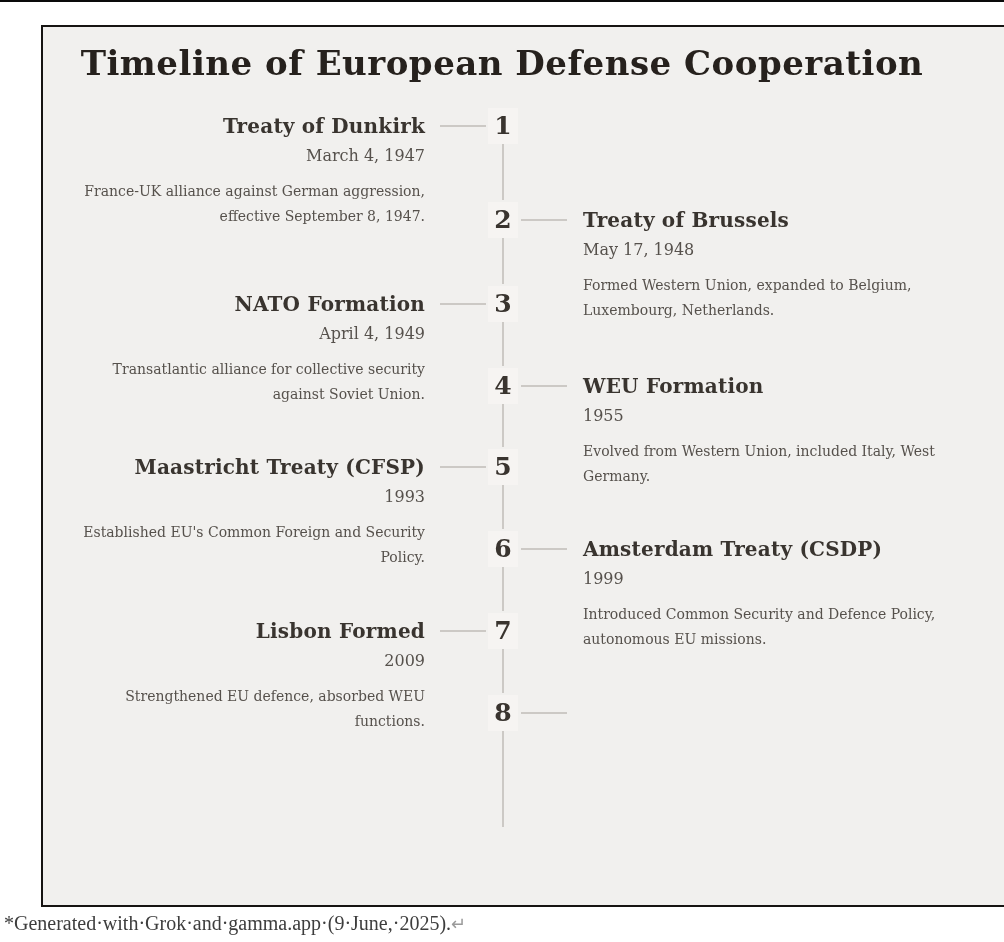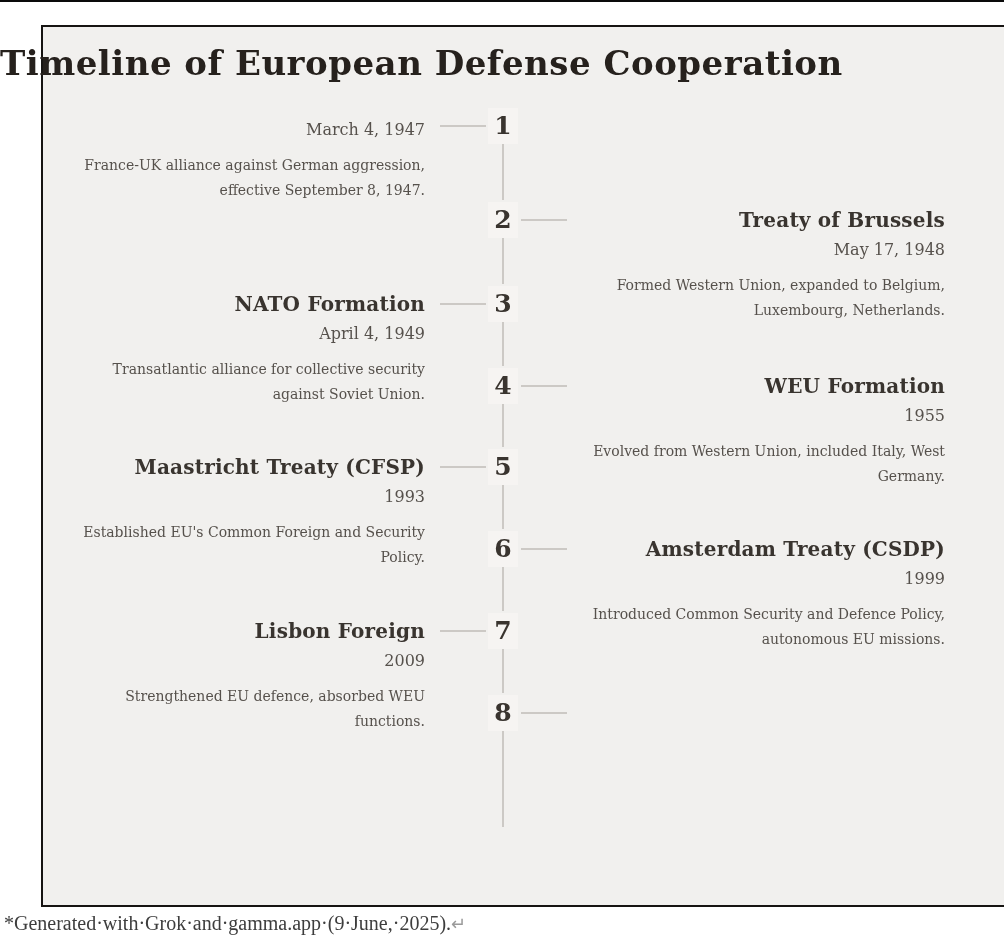--- a/index.html
+++ b/index.html
@@ -11,21 +11,21 @@
   .top-rule {
     position:absolute; left:0; top:0; width:1004px; height:2px;
     background:#0a0a0a;
   }
   .frame {
     position:absolute; left:1px; top:9px; width:998px; height:882px;
     box-sizing:border-box; border:2px solid #161412; background:#f1f0ee;
   }
   .title {
     position:absolute; left:0; right:0; top:42px;
-    text-align:left; font-size:34px; line-height:42px; font-weight:700;
+    text-align:center; font-size:34px; line-height:42px; font-weight:700;
     color:#26211d; letter-spacing:0.5px; margin:0;
   }
   
   .vseg { position:absolute; left:502px; width:2px; background:#ccc9c5; }
   .v1 { top:143px; height:57px; }
   .v2 { top:237px; height:47px; }
   .v3 { top:321px; height:45px; }
   .v4 { top:403px; height:44px; }
   .v5 { top:484px; height:45px; }
   .v6 { top:566px; height:45px; }
@@ -41,21 +41,21 @@
   .b5{top:449px} .b6{top:531px} .b7{top:613px} .b8{top:695px}
   
   .hconn { position:absolute; height:2px; width:46px; background:#ccc9c5; }
   .hl { left:440px; }
   .hr { left:521px; }
   .c1{top:125px} .c2{top:219px} .c3{top:303px} .c4{top:385px}
   .c5{top:466px} .c6{top:548px} .c7{top:630px} .c8{top:712px}
   
   .item { position:absolute; }
   .item-left  { right:579px; width:345px; text-align:right; }
-  .item-right { left:583px;  width:362px; text-align:right; }
+  .item-right { left:583px;  width:362px; text-align:left; }
   .t1{top:113px} .t3{top:291px} .t5{top:454px} .t7{top:618px}
   .t2{top:207px} .t4{top:373px} .t6{top:536px} .t8{top:700px}
   .item h2 {
     margin:0; font-size:20px; line-height:26px; font-weight:700;
     color:#39342f; letter-spacing:0.2px;
   }
   .item .date {
     margin:6px 0 0 0; font-size:16px; line-height:22px;
     color:#56514c; font-weight:400;
   }
@@ -102,20 +102,21 @@
   <div class="badge b1">1</div>
   <div class="badge b2">2</div>
   <div class="badge b3">3</div>
   <div class="badge b4">4</div>
   <div class="badge b5">5</div>
   <div class="badge b6">6</div>
   <div class="badge b7">7</div>
   <div class="badge b8">8</div>
 
   <div class="item item-left t1">
+    <h2>Treaty of Dunkirk</h2>
     <p class="date">March 4, 1947</p>
     <p class="desc">France-UK alliance against German aggression, effective September 8, 1947.</p>
   </div>
 
   <div class="item item-right t2">
     <h2>Treaty of Brussels</h2>
     <p class="date">May 17, 1948</p>
     <p class="desc">Formed Western Union, expanded to Belgium, Luxembourg, Netherlands.</p>
   </div>
 
@@ -137,20 +138,20 @@
     <p class="desc">Established EU's Common Foreign and Security Policy.</p>
   </div>
 
   <div class="item item-right t6">
     <h2>Amsterdam Treaty (CSDP)</h2>
     <p class="date">1999</p>
     <p class="desc">Introduced Common Security and Defence Policy, autonomous EU missions.</p>
   </div>
 
   <div class="item item-left t7">
-    <h2>Lisbon Foreign</h2>
+    <h2>Lisbon Formed</h2>
     <p class="date">2009</p>
     <p class="desc">Strengthened EU defence, absorbed WEU functions.</p>
   </div>
 
 
   <p class="caption"><span>*Generated·with·Grok·and·gamma.app·(9·June,·2025).</span><span class="pmark">↵</span></p>
 </div>
 
 </body></html>

